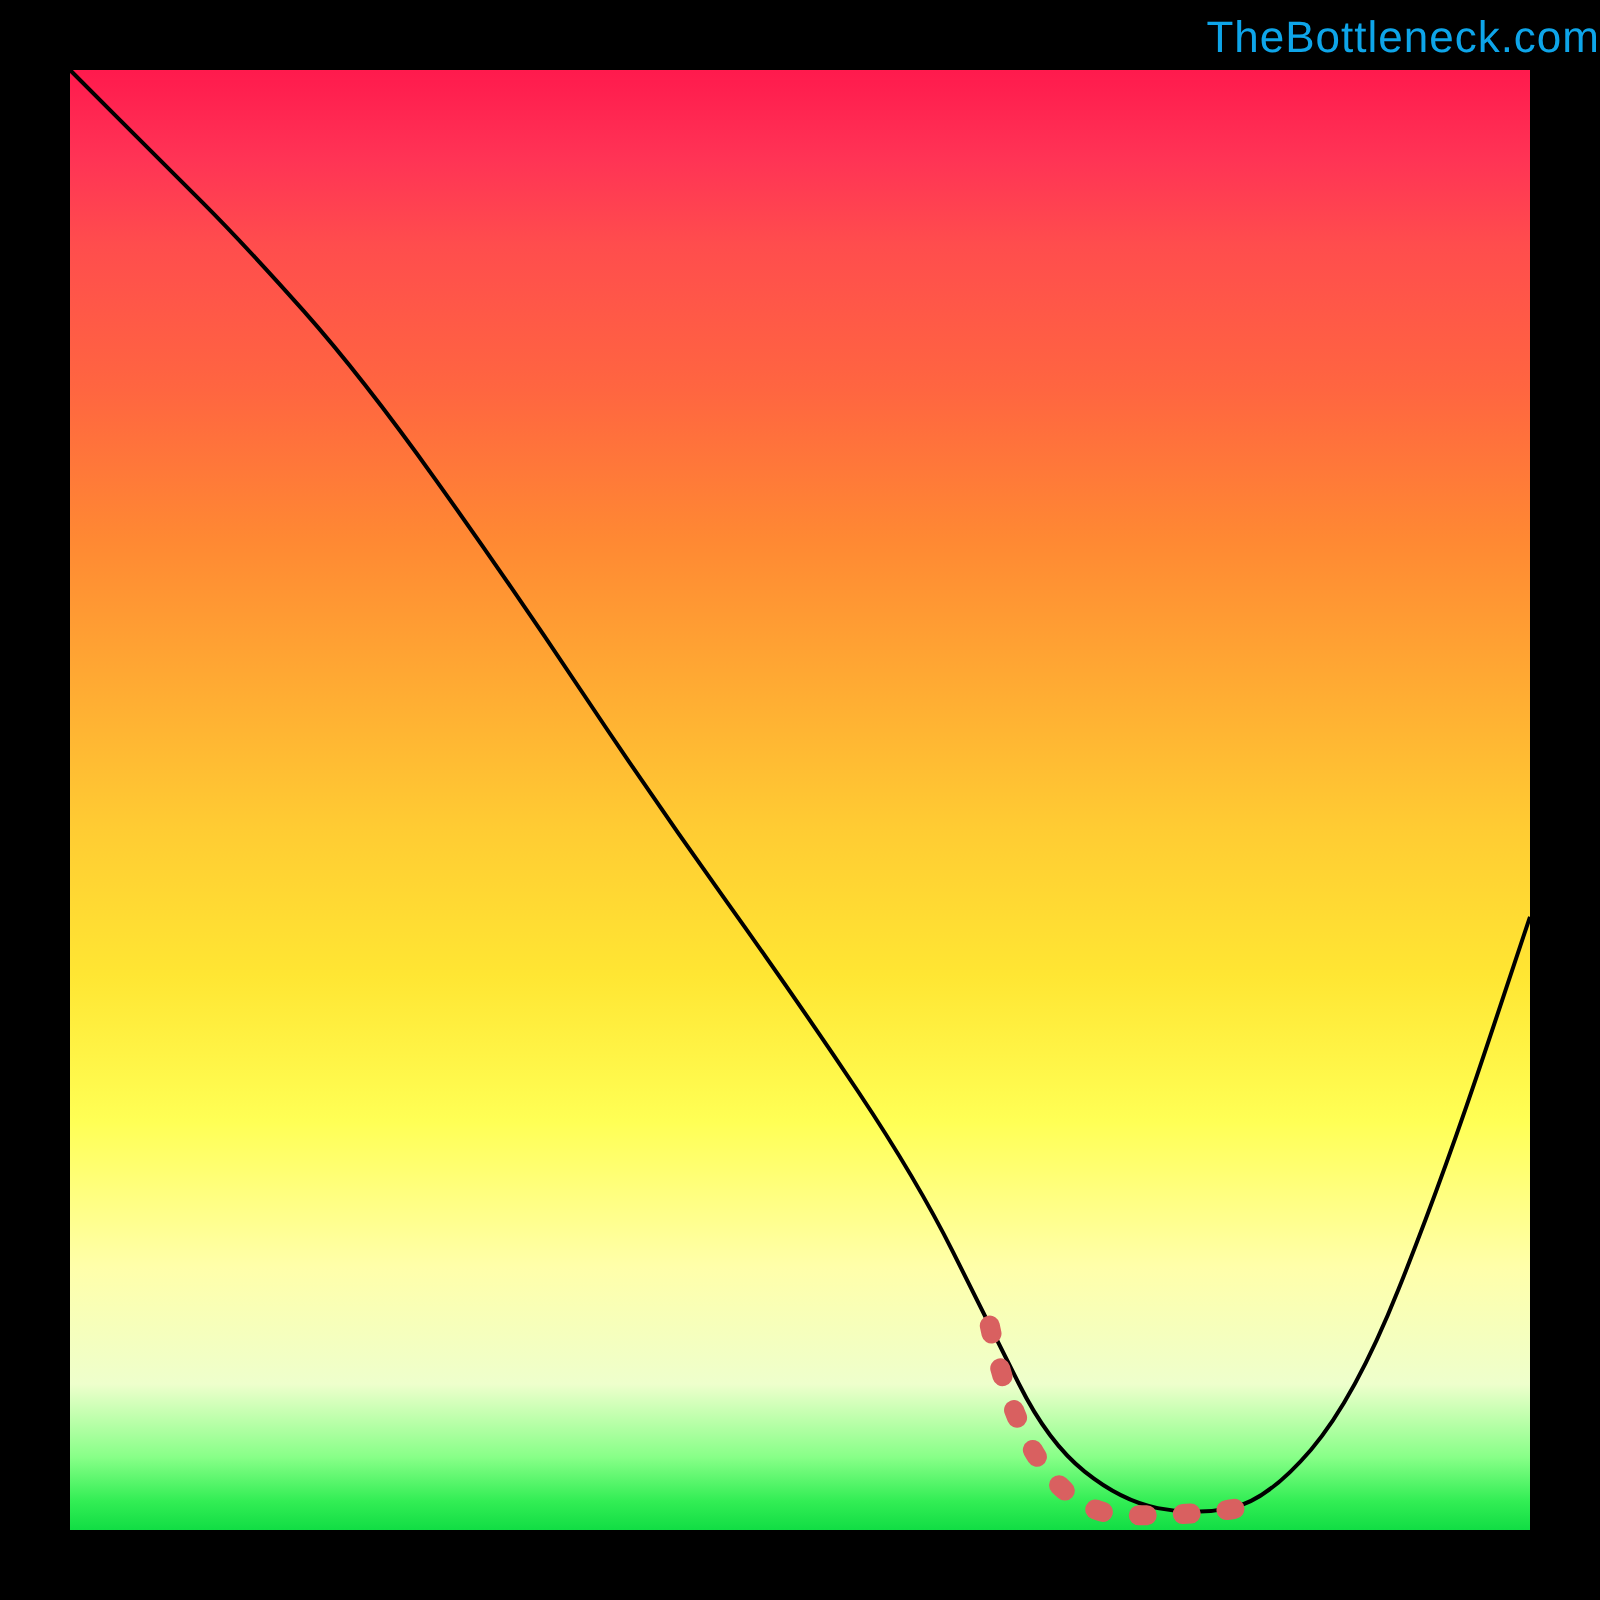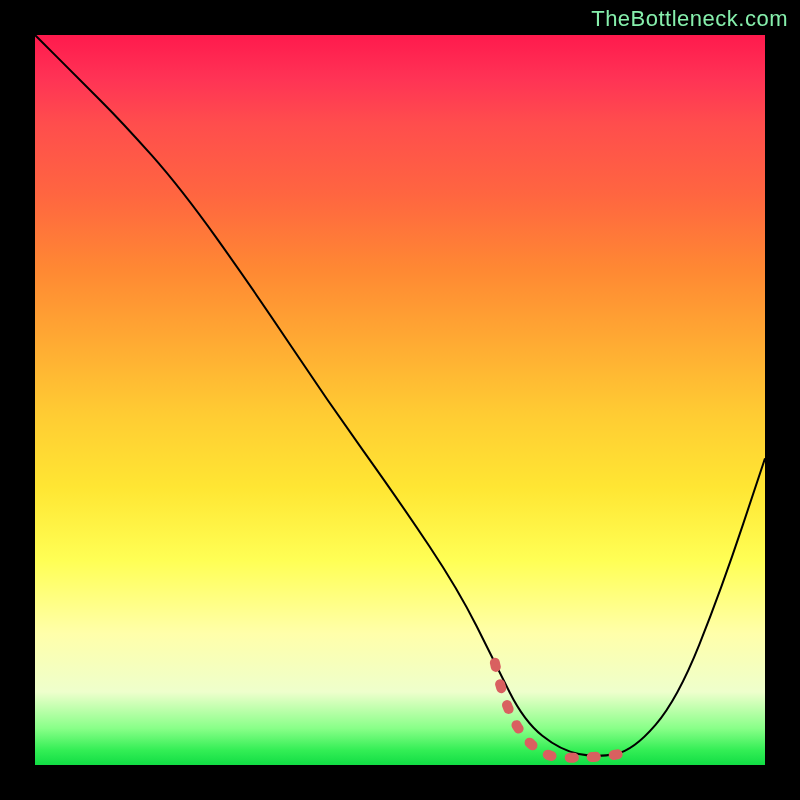--- a/index.html
+++ b/index.html
@@ -7,22 +7,22 @@
     width: 800px;
     height: 800px;
     background: #000;
     position: relative;
     font-family: Arial, sans-serif;
     overflow: hidden;
   }
   .watermark {
     position: absolute;
     top: 6px;
-    right: 12px;
-    color: #86efac;
+    right: 0;
+    color: #0ea5e9;
     font-size: 22px;
     font-weight: 500;
     letter-spacing: 0.5px;
     z-index: 10;
   }
   .plot-area {
     position: absolute;
     left: 35px;
     top: 35px;
     width: 730px;

